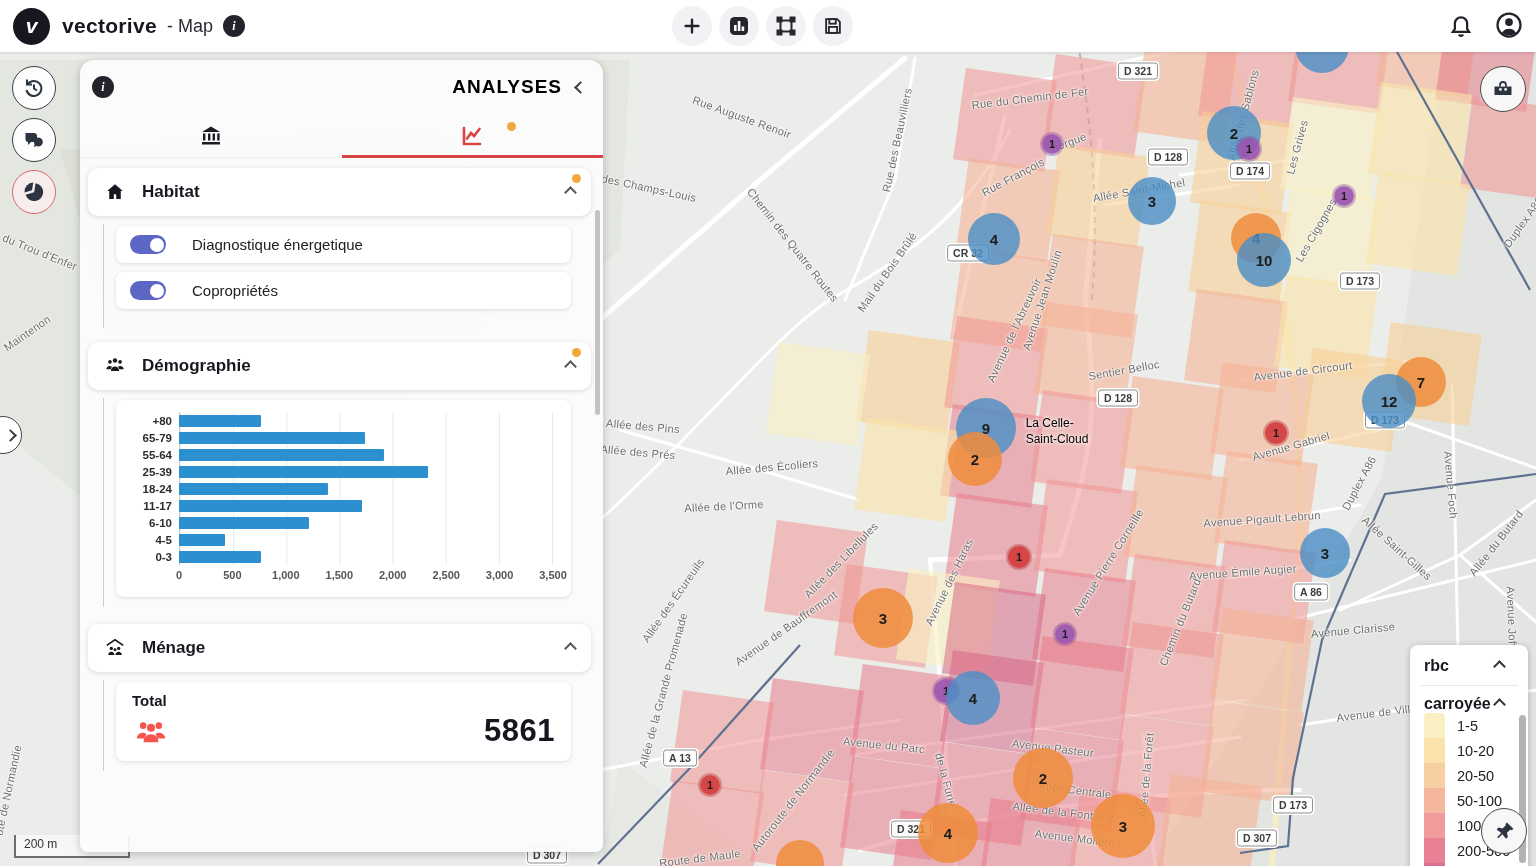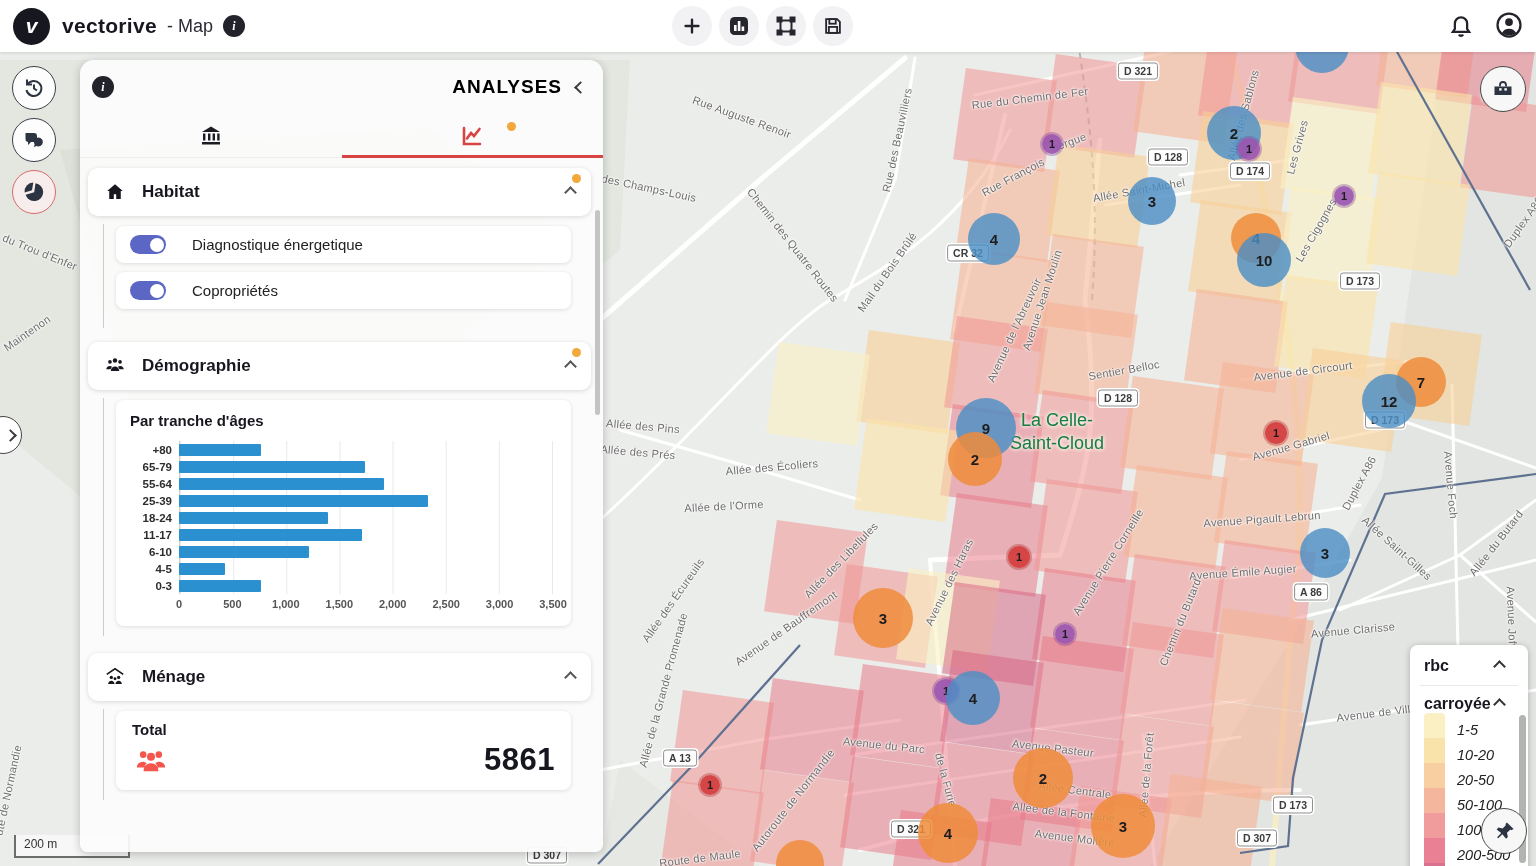--- a/index.html
+++ b/index.html
@@ -24,21 +24,21 @@
             text-shadow:0 0 3px #fff,0 0 3px #fff,0 0 2px #fff; }
   .badge { position:absolute; transform:translate(-50%,-50%); font-size:10.5px; font-weight:bold; color:#3c3c3c;
            background:#fdfdfd; border:1px solid #8f8f8f; border-radius:3px; padding:0 5px; line-height:15px;
            box-shadow:0 0 0 1.5px #fff; white-space:nowrap; }
   .cluster { position:absolute; border-radius:50%; display:flex; align-items:center; justify-content:center;
              font-weight:bold; color:#1d1d1d; cursor:pointer; }
   .cl-blue   { background:rgba(77,143,196,.82); }
   .cl-orange { background:rgba(238,140,59,.85); }
   .cl-purple { background:rgba(154,86,176,.92); box-shadow:0 0 0 2px rgba(120,60,150,.35); }
   .cl-red    { background:rgba(210,60,60,.92); box-shadow:0 0 0 2px rgba(170,40,40,.35); }
-  #town-label { position:absolute; z-index:3; text-align:center; font-size:18px; color:#15803d; line-height:1.3;
+  #town-label { position:absolute; z-index:3; text-align:left; font-size:12px; color:#000000; line-height:1.3;
                 text-shadow:0 0 4px #fff,0 0 4px #fff; transform:translate(-50%,-50%); }
 
   
   #topbar { position:absolute; left:0; top:0; width:1536px; height:52px; background:#fff; z-index:20;
             box-shadow:0 1px 3px rgba(0,0,0,.12); display:flex; align-items:center; }
   #logo { width:37px; height:37px; border-radius:50%; background:#17171f; color:#fff; display:flex; align-items:center;
           justify-content:center; font-weight:bold; font-size:21px; margin-left:13px; font-style:italic; }
   #brand { font-size:21px; font-weight:800; color:#17171f; margin-left:12px; letter-spacing:.3px; }
   #page-name { font-size:18px; color:#2b2b33; margin-left:10px; }
   .info-dot { width:22px; height:22px; border-radius:50%; background:#23232b; color:#fff; font-size:12px; font-weight:bold;
@@ -106,21 +106,21 @@
   #total-value { margin-left:auto; font-size:31px; font-weight:800; color:#17171f; letter-spacing:.5px; }
   #panel-scrollbar { position:absolute; right:3px; top:150px; width:5px; height:205px; background:#c4c4c4; border-radius:3px; z-index:11; }
 
   
   #legend { position:absolute; left:1410px; top:645px; width:118px; height:261px; background:#fff; border-radius:8px 8px 0 0;
             box-shadow:0 1px 6px rgba(0,0,0,.25); z-index:12; padding:12px 10px 0 14px; overflow:hidden; }
   .legend-head { display:flex; align-items:center; cursor:pointer; }
   .legend-head span { font-size:16px; font-weight:800; color:#17171f; }
   .legend-head .chev { margin-left:auto; margin-right:14px; border-color:#333; }
   #legend-divider { height:1px; background:#e8e8e8; margin:10px 0 9px -4px; }
-  .leg-row { display:flex; align-items:flex-end; height:25px;font-style:italic; }
+  .leg-row { display:flex; align-items:center; height:25px; }
   .leg-swatch { width:21px; height:25px; flex:none; }
   .leg-label { font-size:14.5px; color:#222; margin-left:12px; white-space:nowrap; }
   #legend-scrollbar { position:absolute; right:2px; top:70px; width:7px; height:148px; background:#b3b3b3; border-radius:4px; }
 
   
   .map-fab { position:absolute; width:46px; height:46px; border-radius:50%; background:#f7f7f7; border:1.6px solid #4a4a4a;
              display:flex; align-items:center; justify-content:center; z-index:14; cursor:pointer; }
   #fab-toolbox { left:1480px; top:66px; }
   #fab-pin { left:1481px; top:808px; }
 
@@ -473,21 +473,20 @@
             <circle cx="17.5" cy="7.5" r="2"></circle>
             <circle cx="12" cy="6" r="2.4"></circle>
           <path d="M2.5 15.5c0-2 1.7-3.6 3.8-3.6 1 0 1.8.3 2.5.9a5.6 5.6 0 0 0-1.6 2.7Zm19 0h-4.7a5.6 5.6 0 0 0-1.6-2.7c.7-.6 1.5-.9 2.5-.9 2.1 0 3.8 1.6 3.8 3.6ZM7.5 16.8c0-2.4 2-4.3 4.5-4.3s4.5 1.9 4.5 4.3v.7h-9Z"></path>
         </svg>
         <span class="sec-title">Démographie</span>
         <span class="chev chev-up"></span>
         <span class="orange-dot"></span>
       </div>
       <div class="sec-body">
         <div id="chart-card">
-          <div id="chart-title">Par tranche d'âges</div>
           <div id="bars-wrap">
             <div id="bars-grid"></div>
             <div id="bars-rows">
                 <div class="bar-row">
                   <div class="bar-cat">+80</div>
                   <div class="bar-track">
                     <div class="bar" title="760" style="width: 21.7143%;"></div>
                   </div>
                 </div>
                 <div class="bar-row">

